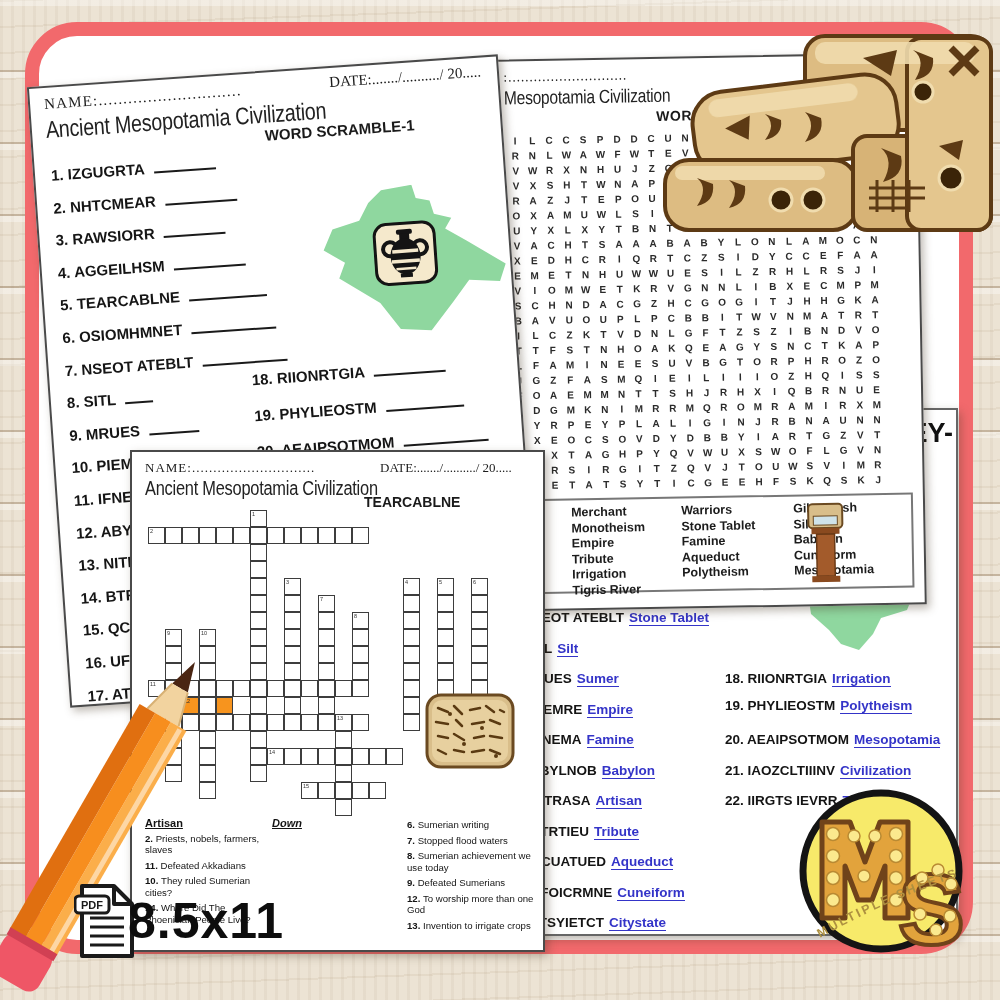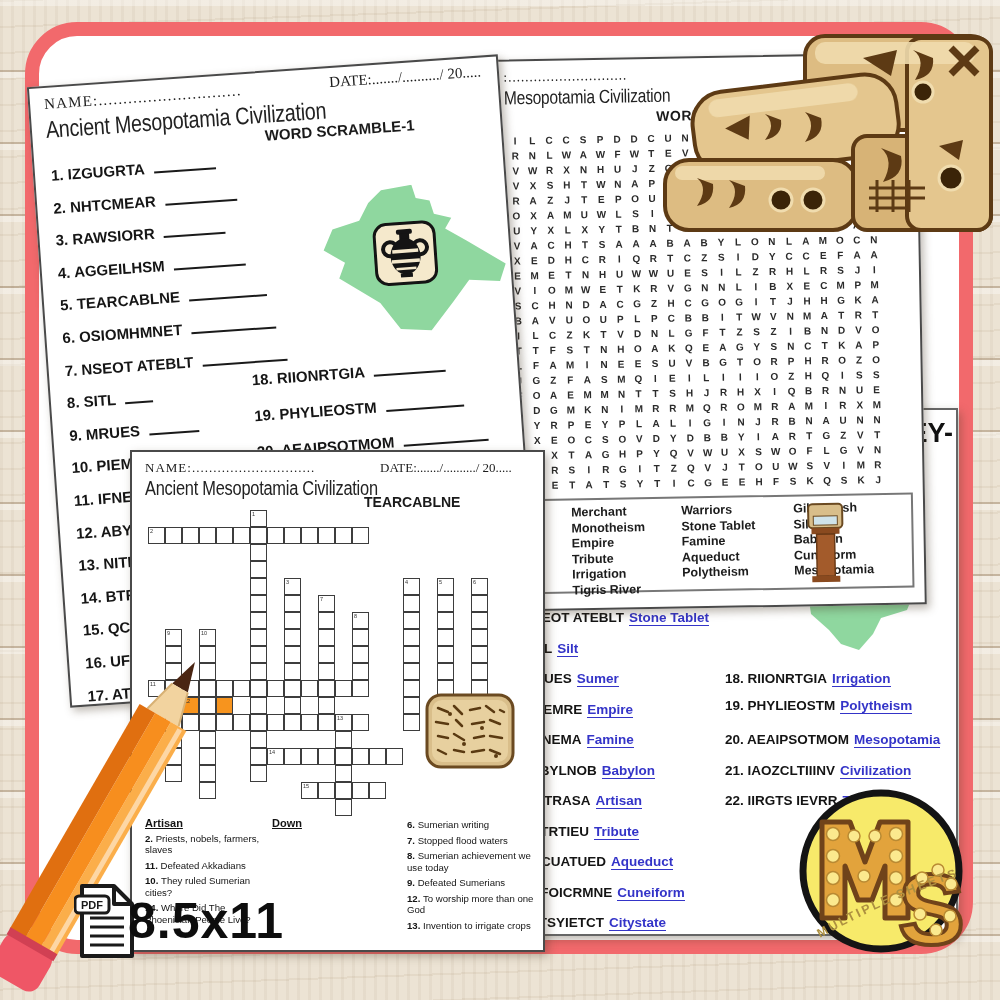--- a/index.html
+++ b/index.html
@@ -960,21 +960,21 @@
   <div class="clues">
     <div class="clue-col" style="width:118px;">
       <div class="clue-head">Artisan</div>
       <div id="clues-across">
           <div class="clue-item"><b>2. </b>Priests, nobels, farmers, slaves</div>
           <div class="clue-item"><b>11. </b>Defeated Akkadians</div>
           <div class="clue-item"><b>10. </b>They ruled Sumerian cities?</div>
           <div class="clue-item"><b>14. </b>Where Did The Phoenician People Live?</div>
         </div>
     </div>
-    <div class="clue-col" style="width:126px;">
+    <div class="clue-col" style="width:126px;font-style:italic;">
       <div class="clue-head">Down</div>
     </div>
     <div class="clue-col" style="width:128px;padding-top:1px;">
       <div id="clues-col3">
           <div class="clue-item"><b>6. </b>Sumerian writing</div>
           <div class="clue-item"><b>7. </b>Stopped flood waters</div>
           <div class="clue-item"><b>8. </b>Sumerian achievement we use today</div>
           <div class="clue-item"><b>9. </b>Defeated Sumerians</div>
           <div class="clue-item"><b>12. </b>To worship more than one God</div>
           <div class="clue-item"><b>13. </b>Invention to irrigate crops</div>

